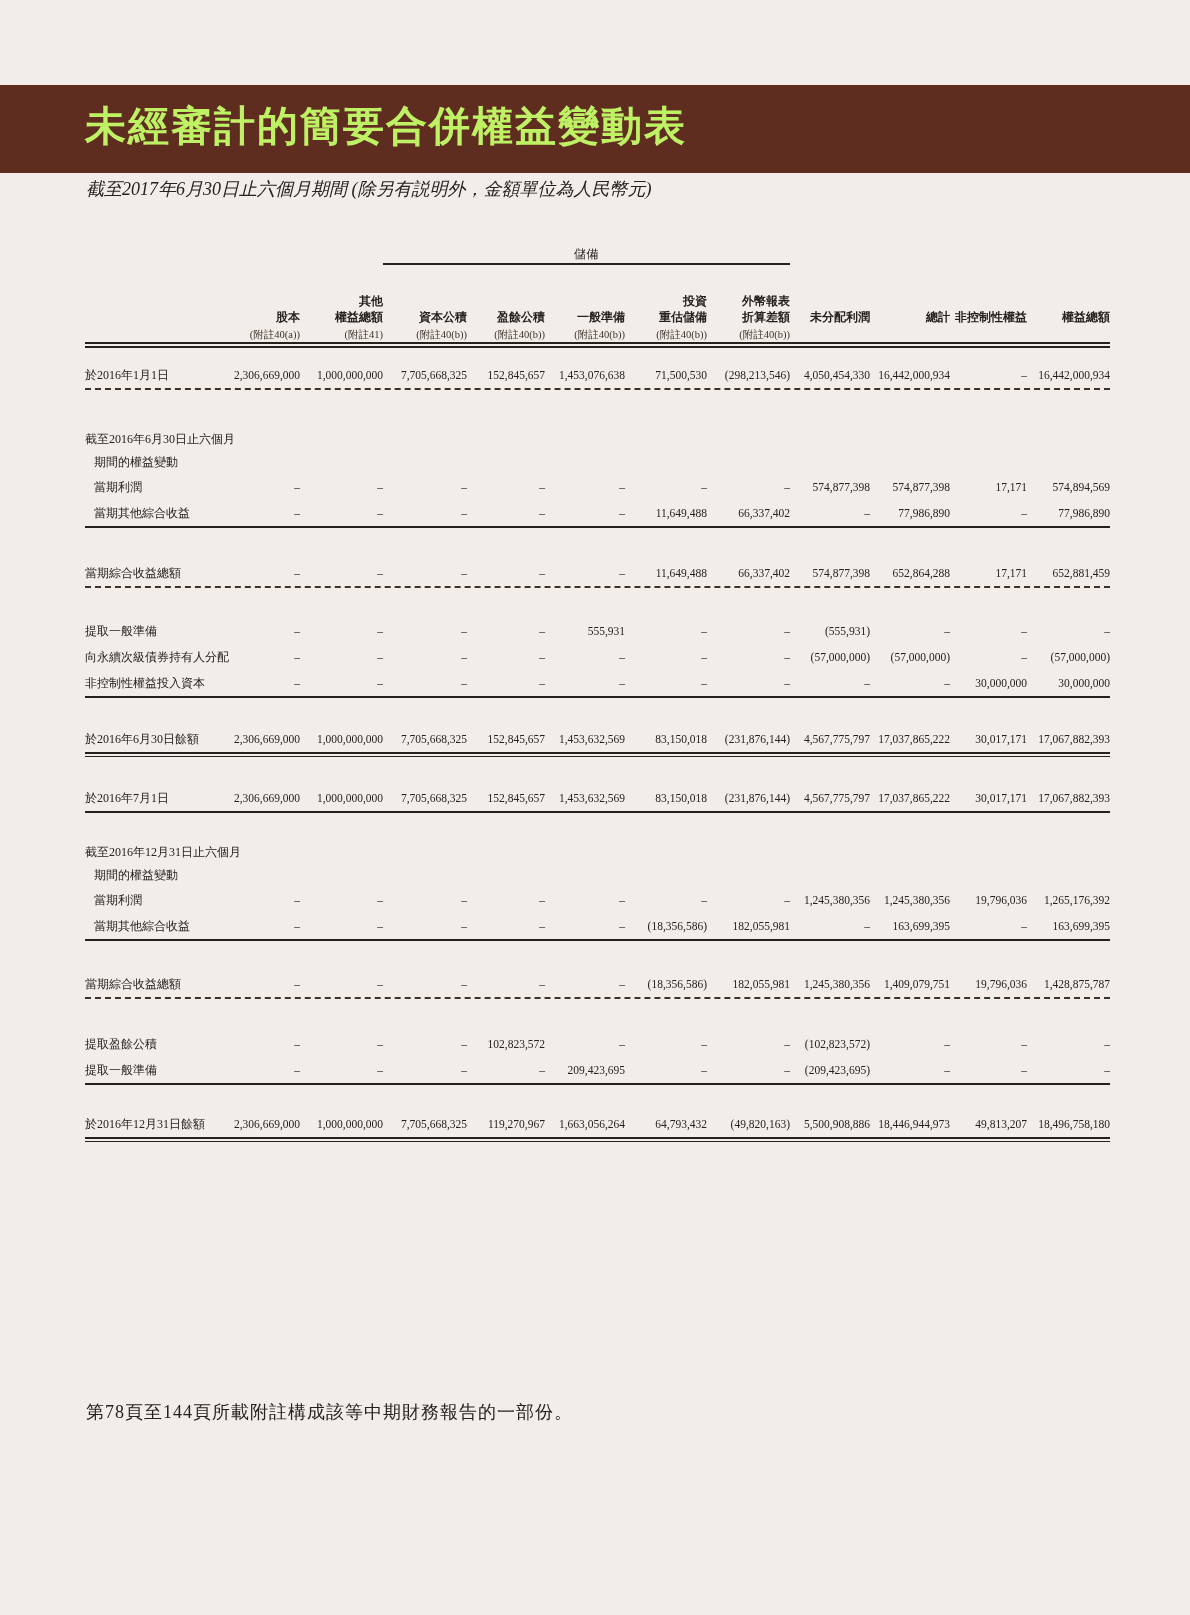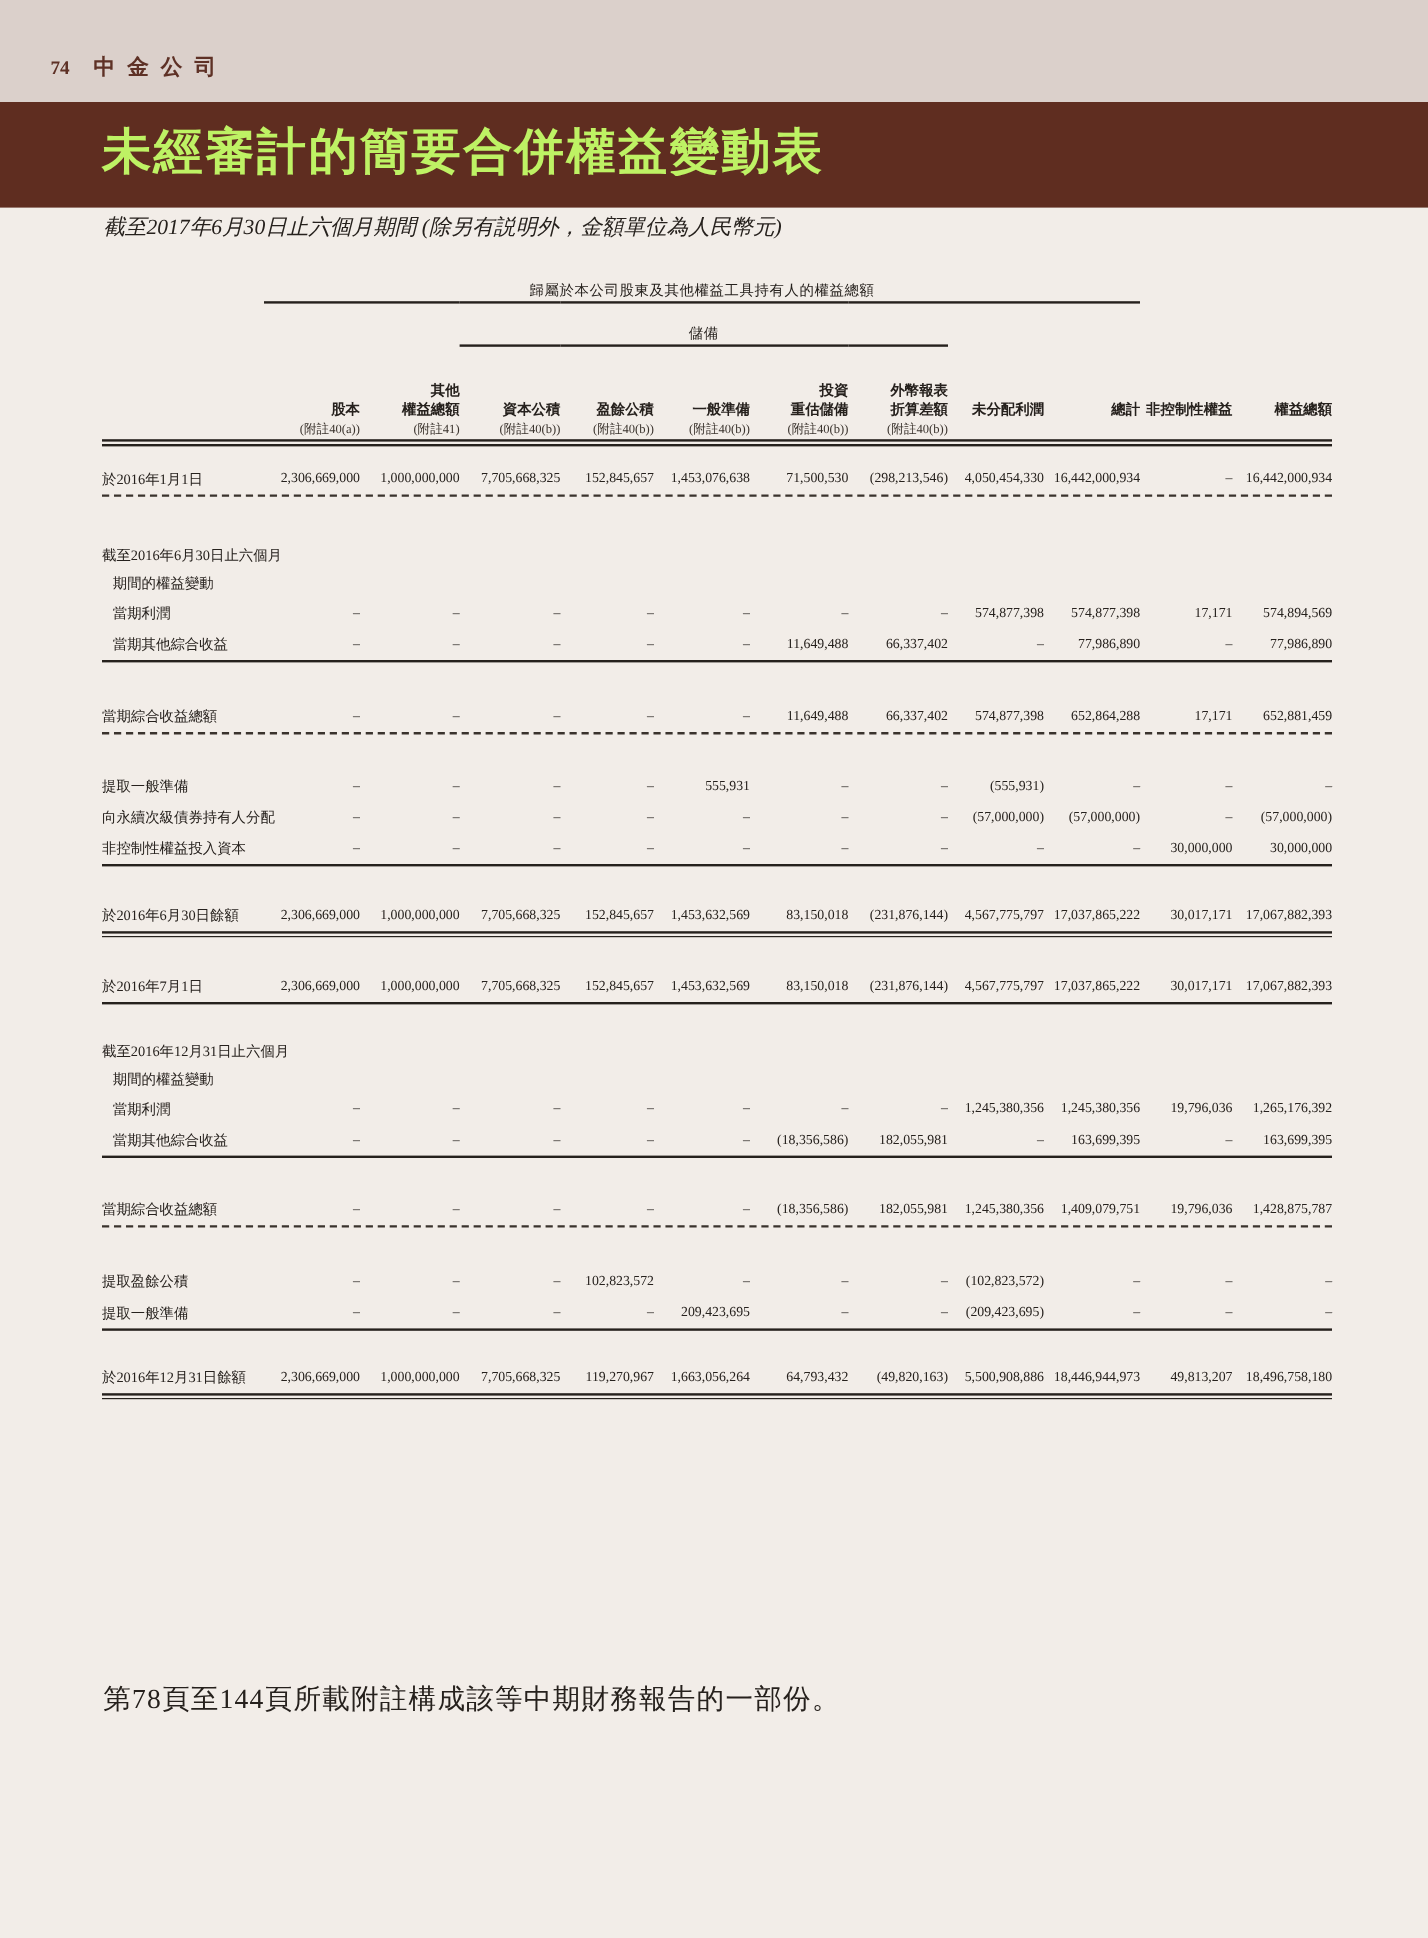--- a/index.html
+++ b/index.html
@@ -43,33 +43,27 @@
   .rule-solid  { height:2px; border-top:2px solid #26211d; }
   .rule-dashed { height:2px; border-top:2px dashed #3a332d; }
   .rule-double { height:5px; border-top:2px solid #26211d; border-bottom:1px solid #26211d; }
 
   tr.data-row td { height:26px; vertical-align:middle; }
   tr.section-row td { height:23px; vertical-align:middle; }
   .row-label { text-align:left; font-size:12px; white-space:nowrap;margin-top:46px; }
   .row-label.indent { padding-left:9px; }
   .num-cell { text-align:right; font-size:11.5px; white-space:nowrap; }
 
-  .footnote { position:absolute; left:86px; top:1400px; font-size:23px; color:#26211d; letter-spacing:1px; }
+  .footnote { position:absolute; left:86px; top:1400px; font-size:18px; color:#26211d; letter-spacing:1px; }
 </style>
 </head>
 <body>
 
 <div class="page">
 
-  <div class="top-band">
-    <div class="page-meta">
-      <span class="page-number">74</span>
-      <span class="company-name">中金公司</span>
-    </div>
-  </div>
 
   <div class="banner">
     <div class="banner-title">未經審計的簡要合併權益變動表</div>
   </div>
 
   <div class="subtitle">截至2017年6月30日止六個月期間 (除另有説明外，金額單位為人民幣元)</div>
 
   <table class="equity-table">
     <colgroup>
       <col style="width:135px">
@@ -79,25 +73,20 @@
       <col style="width:78px">
         <col style="width:80px">
         <col style="width:82px">
         <col style="width:83px">
       <col style="width:80px">
         <col style="width:80px">
         <col style="width:77px">
         <col style="width:83px">
     </colgroup>
     <thead>
-      <tr class="group-row-1">
-        <td></td>
-        <th colspan="9" class="group-th">歸屬於本公司股東及其他權益工具持有人的權益總額</th>
-        <td colspan="2"></td>
-      </tr>
       <tr class="group-row-2">
         <td colspan="3"></td>
         <th colspan="5" class="group-th">儲備</th>
         <td colspan="4"></td>
       </tr>
       <tr class="col-header-row" id="col-header-row">
         <th class="col-th"></th>
       <th class="col-th">
             <div class="th-top">&nbsp;</div>
             <div class="th-name">股本</div>

